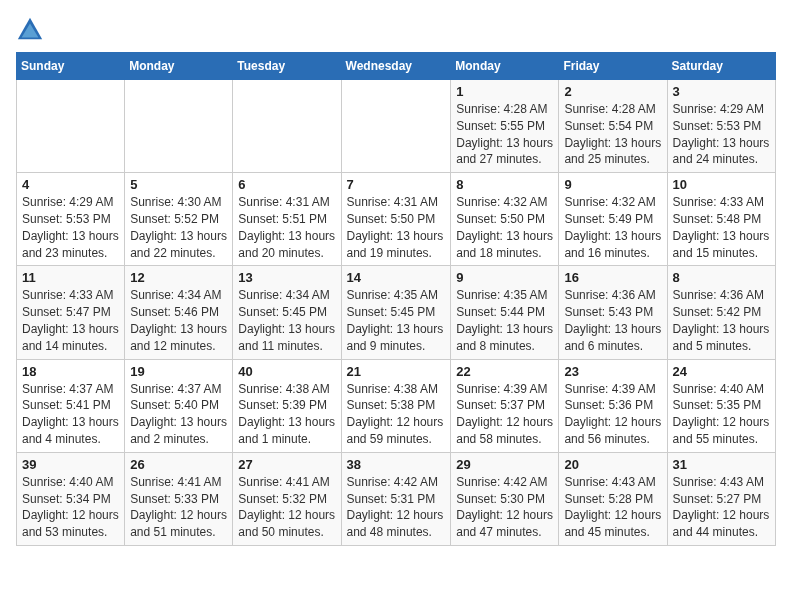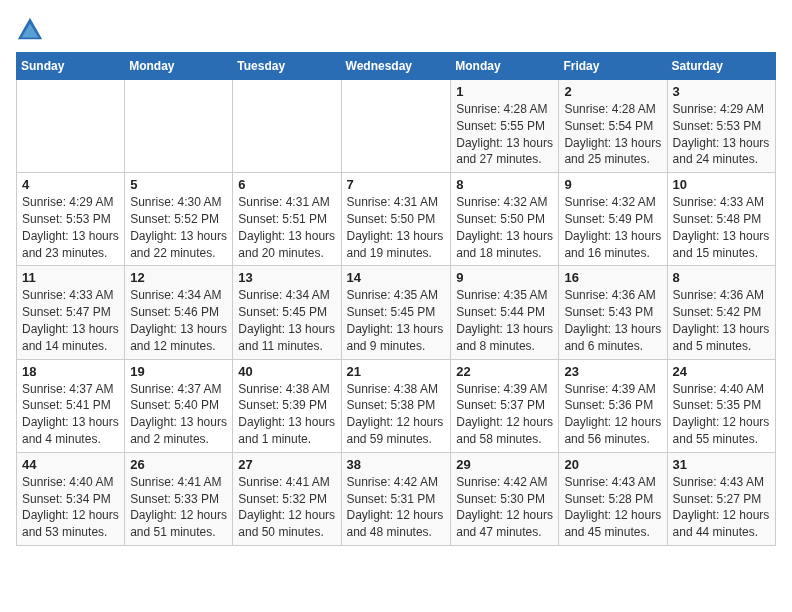--- a/index.html
+++ b/index.html
@@ -229,21 +229,21 @@
           <span class="day-number">23</span>
           <div class="day-detail">Sunrise: 4:39 AM<br>Sunset: 5:36 PM<br>Daylight: 12 hours and 56 minutes.</div>
         </td>
         <td>
           <span class="day-number">24</span>
           <div class="day-detail">Sunrise: 4:40 AM<br>Sunset: 5:35 PM<br>Daylight: 12 hours and 55 minutes.</div>
         </td>
       </tr>
       <tr>
         <td>
-          <span class="day-number">44</span>
+          <span class="day-number">39</span>
           <div class="day-detail">Sunrise: 4:40 AM<br>Sunset: 5:34 PM<br>Daylight: 12 hours and 53 minutes.</div>
         </td>
         <td>
           <span class="day-number">26</span>
           <div class="day-detail">Sunrise: 4:41 AM<br>Sunset: 5:33 PM<br>Daylight: 12 hours and 51 minutes.</div>
         </td>
         <td>
           <span class="day-number">27</span>
           <div class="day-detail">Sunrise: 4:41 AM<br>Sunset: 5:32 PM<br>Daylight: 12 hours and 50 minutes.</div>
         </td>

